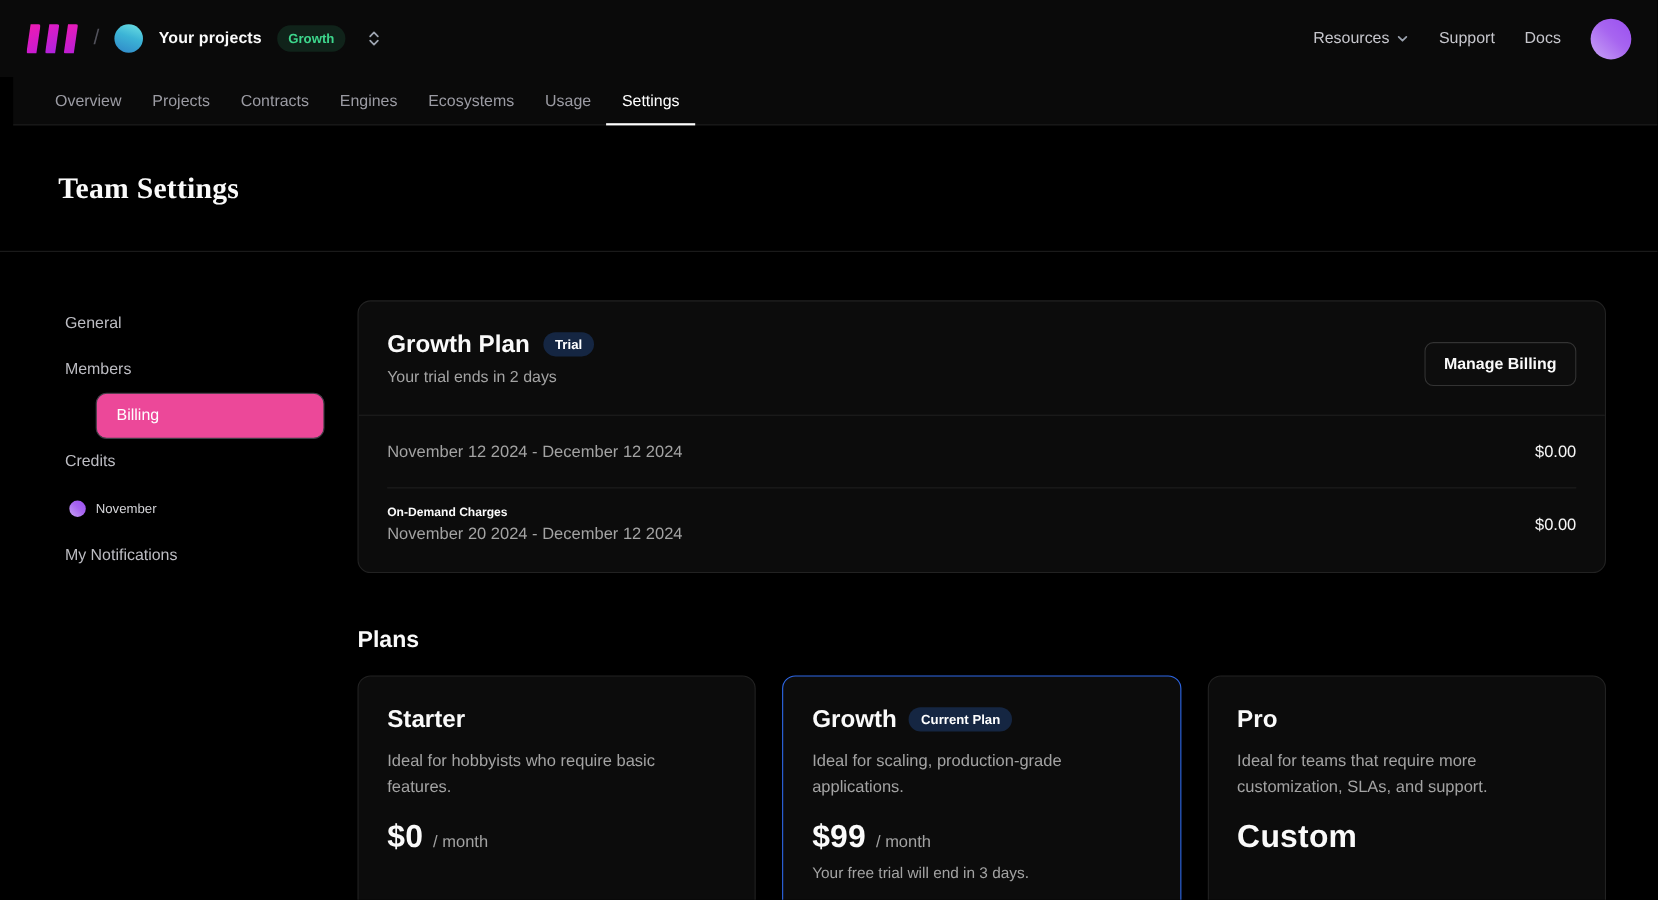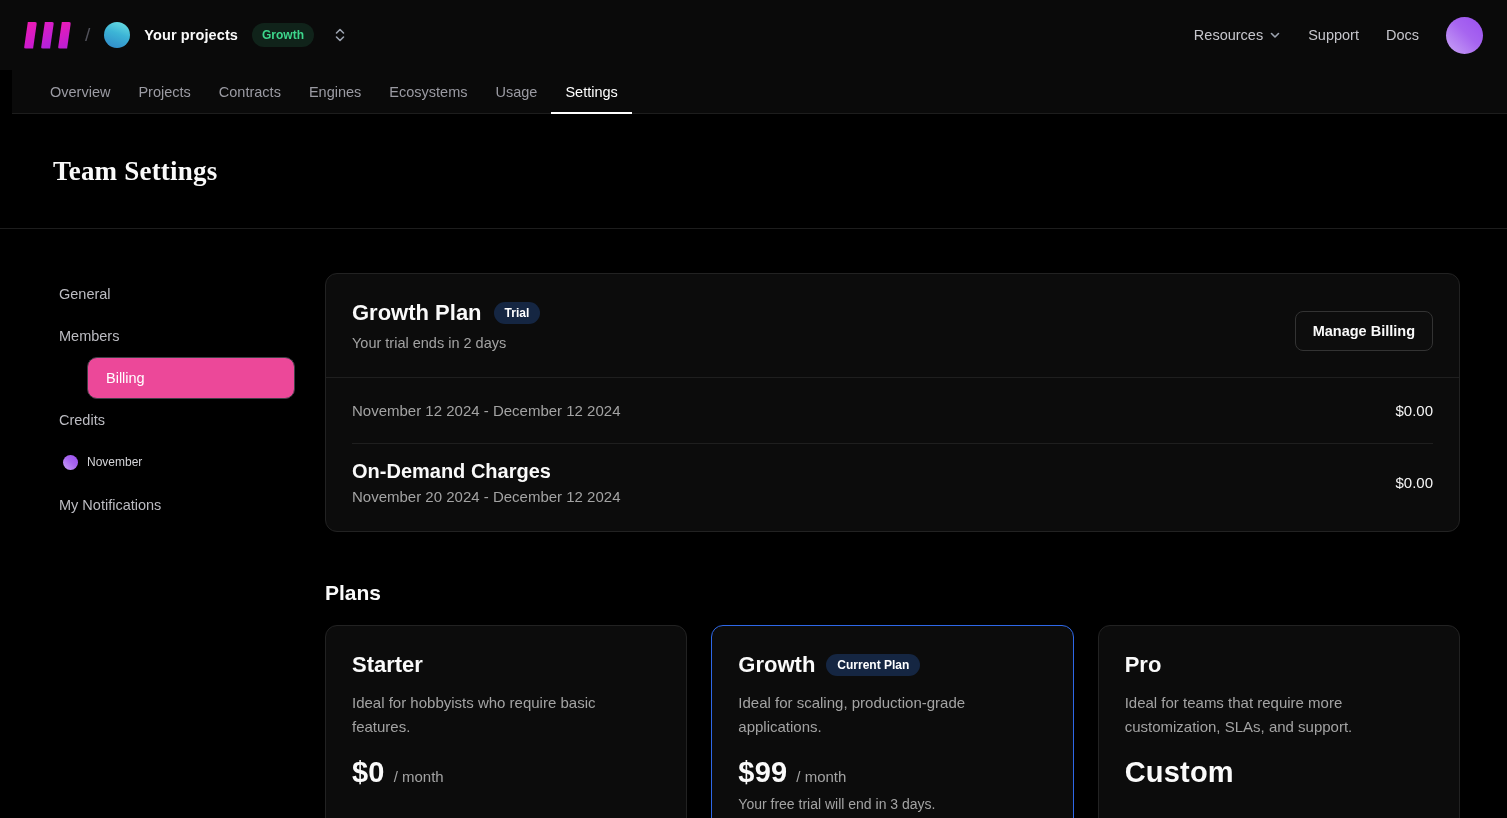--- a/index.html
+++ b/index.html
@@ -131,21 +131,21 @@
     font-family:inherit;
   }
   .bill-row {
     display:flex; align-items:center; justify-content:space-between;
     padding:24px 26px;
   }
   .bill-row.tall { padding:16px 26px 26px; }
   .muted { color:#a3a3a3; font-size:15px; }
   .amount { color:#f5f5f5; font-size:15px; }
   .inset-divider { border-top:1px solid #1f1f1f; margin:0 26px; }
-  .od-title { font-size:20px; font-weight:600; color:#fafafa; margin-bottom:5px; }
+  .od-title { font-size:11px; font-weight:600; color:#fafafa; margin-bottom:5px; }
 
   
   .plans-heading { margin:49px 0 20px; font-size:21px; font-weight:700; color:#fafafa; }
   .plan-grid { display:grid; grid-template-columns:repeat(3,1fr); gap:24px; }
   .plan-card {
     background:#0c0c0c; border:1px solid #222; border-radius:12px;
     padding:26px; min-height:260px;
   }
   .plan-card.current { border-color:#2e68e8; }
   .plan-name-row { display:flex; align-items:center; gap:11px; }

